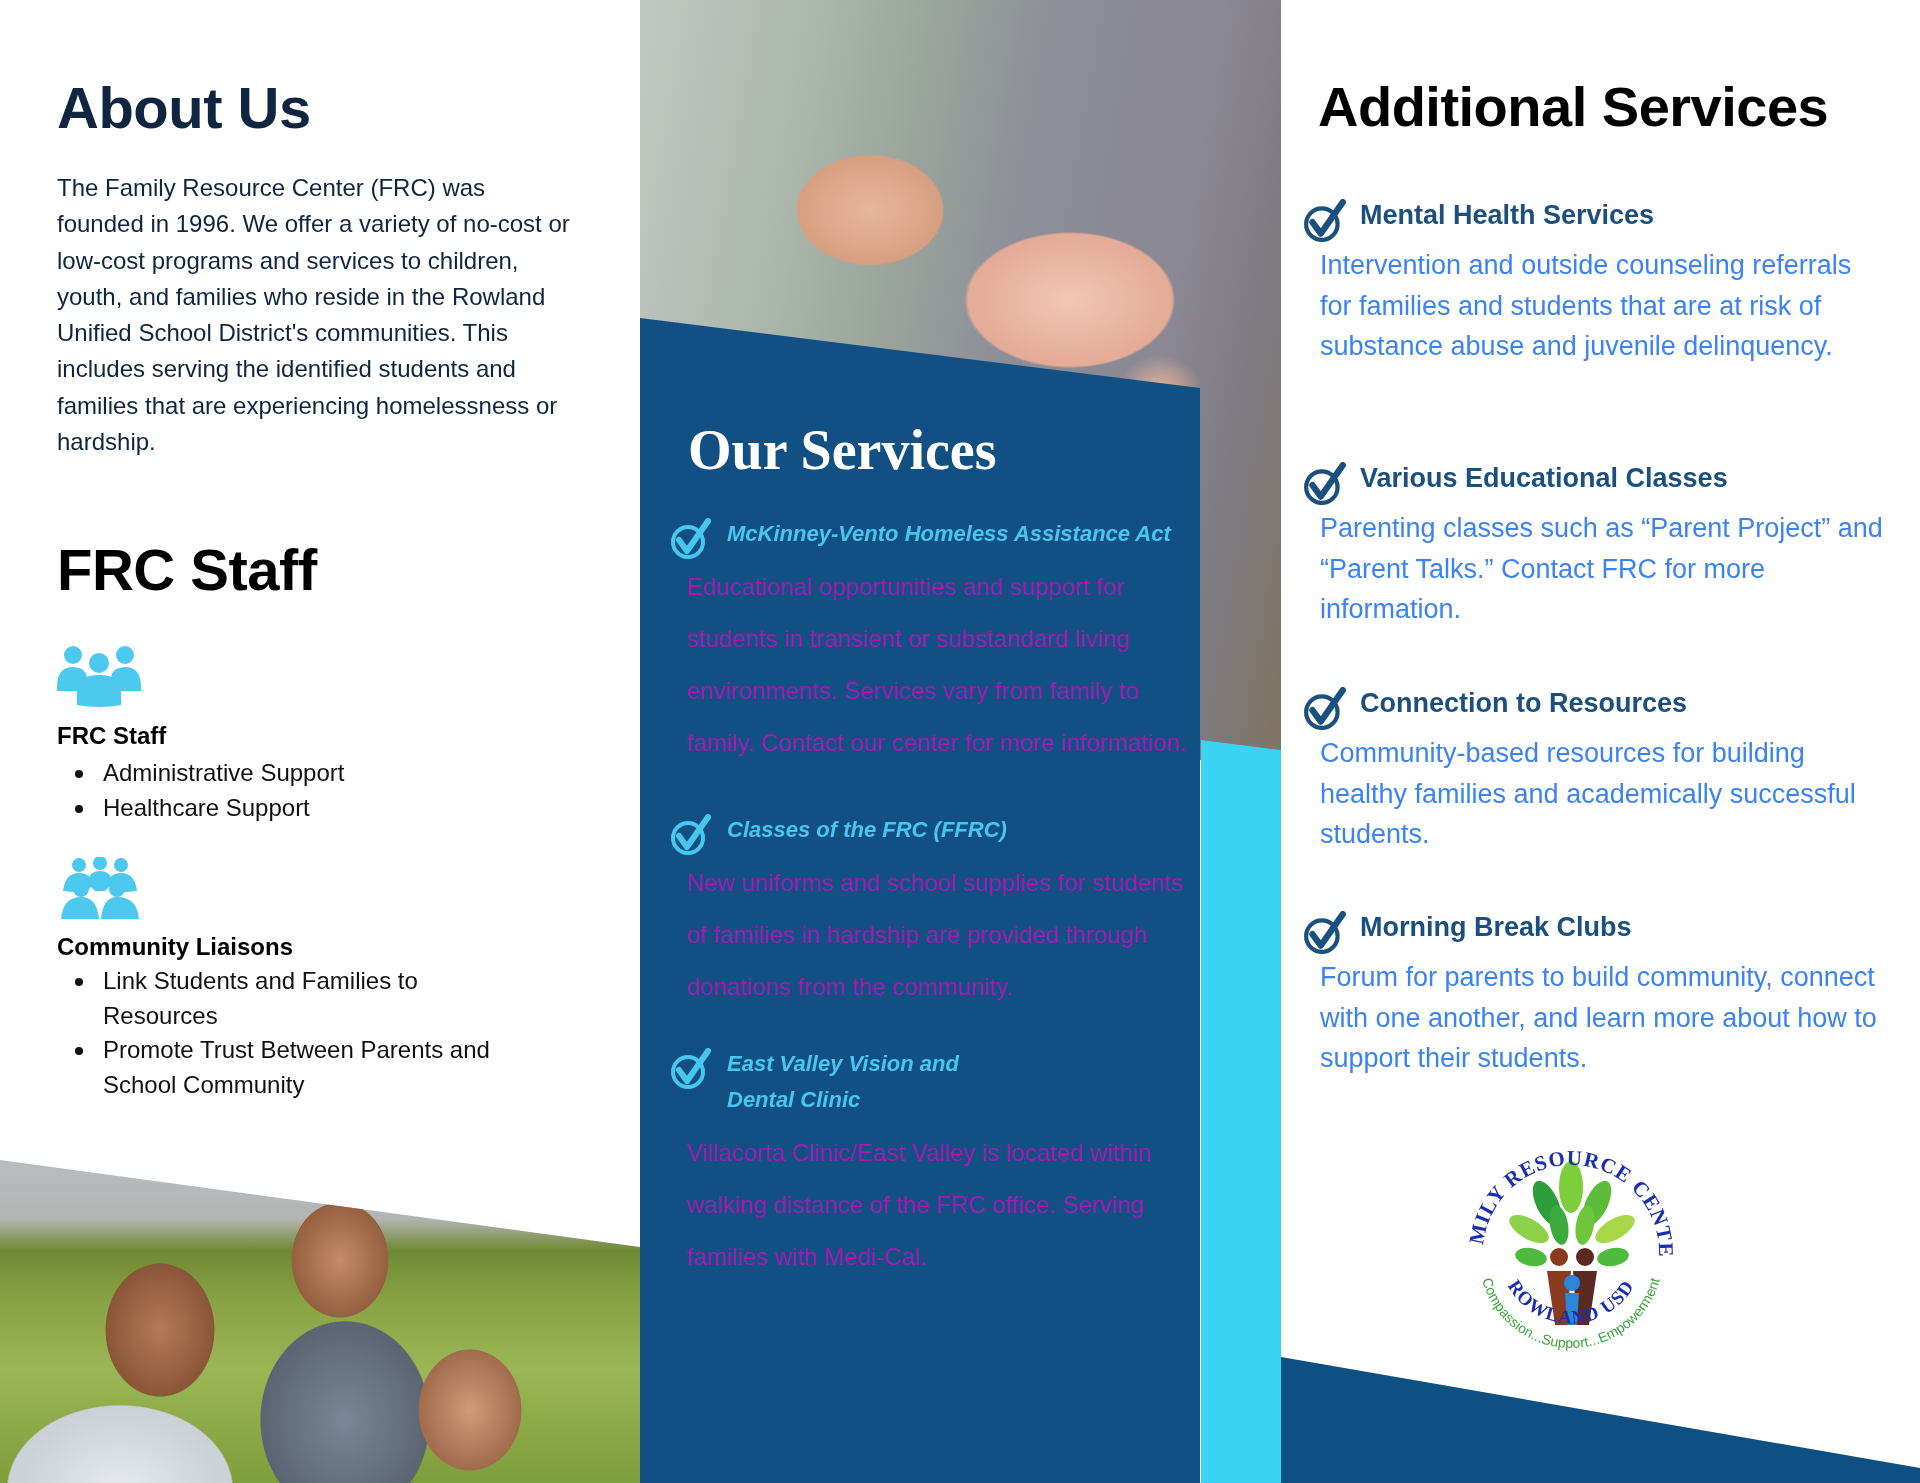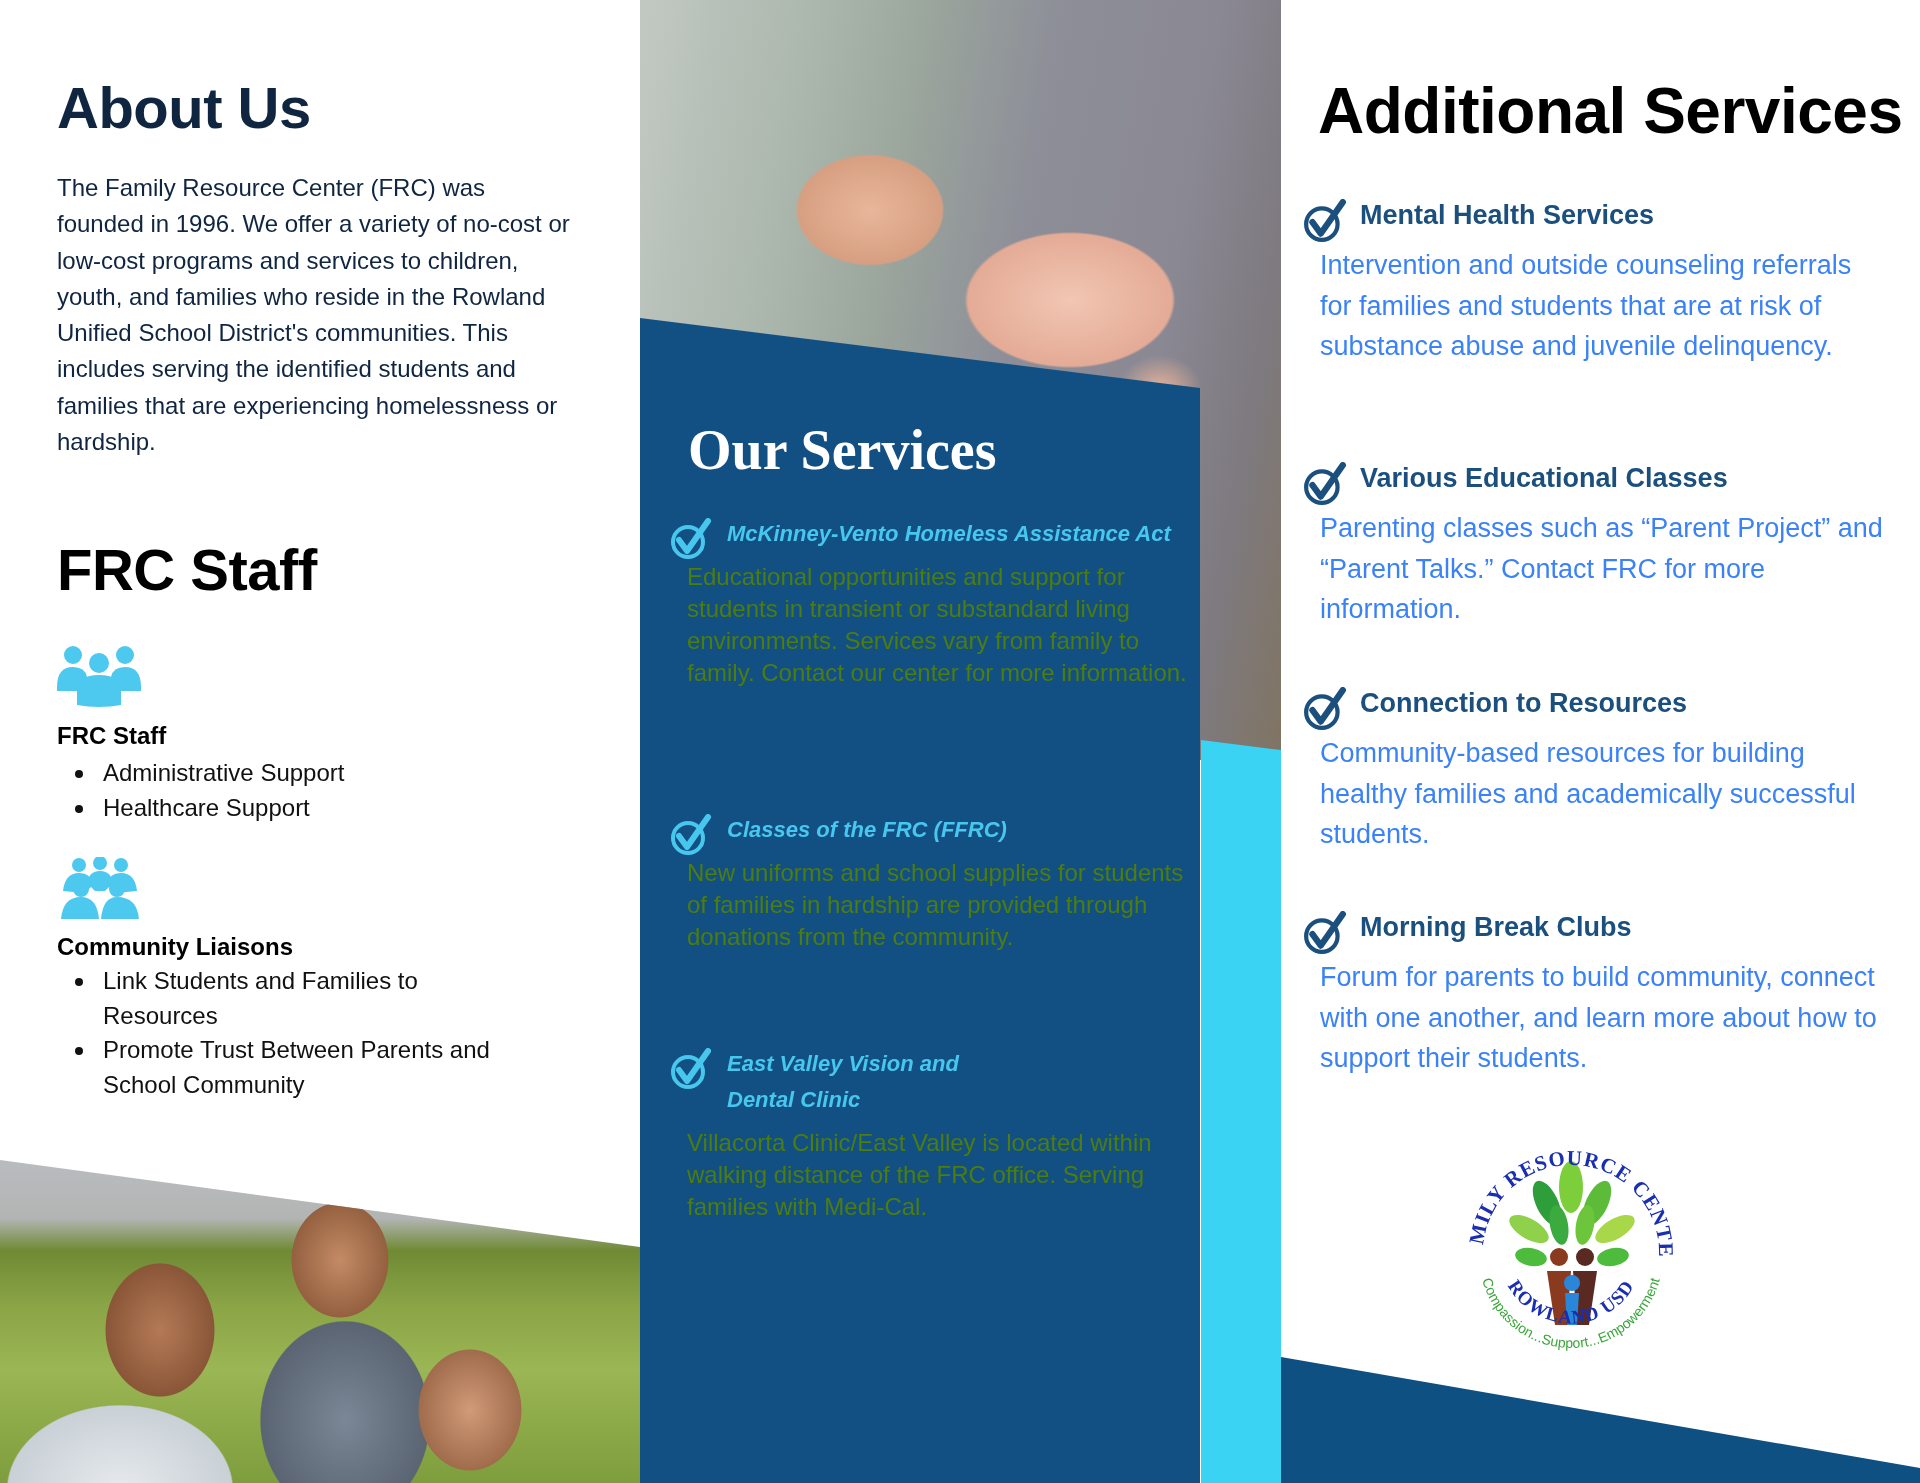--- a/index.html
+++ b/index.html
@@ -43,24 +43,24 @@
   }
   .dark-panel { position: absolute; left: 0; top: 318px; width: 560px; height: 1165px; background: #125084;
     clip-path: polygon(0 0, 560px 70px, 560px 1165px, 0 1165px); }
   .cyan-strip { position: absolute; left: 561px; top: 740px; width: 80px; height: 743px; background: #3ad3f3;
     clip-path: polygon(0 0, 80px 10px, 80px 743px, 0 743px); }
 
   #services-title { position: absolute; left: 48px; top: 418px; font-size: 56px; font-weight: bold; color: #ffffff; font-family: Liberation Serif, serif; }
   .svc { position: absolute; left: 30px; width: 520px; }
   .svc-head { position: relative; padding-left: 57px; font-size: 22px; font-weight: bold; line-height: 36px; color: #48c7ee; font-style: italic; }
   .svc-head .check { position: absolute; left: 0; top: 2px; }
-  .svc-body { margin-top: 9px; padding-left: 17px; font-size: 24px; line-height: 32px; color: #4d7c0f; }
+  .svc-body { margin-top: 9px; padding-left: 17px; font-size: 24px; line-height: 52px; color: #a21caf; }
 
   
-  #add-title { position: absolute; left: 37px; top: 74px; font-size: 64px; font-weight: bold; color: #000; letter-spacing: -0.5px; }
+  #add-title { position: absolute; left: 37px; top: 74px; font-size: 56px; font-weight: bold; color: #000; letter-spacing: -0.5px; }
   .asvc { position: absolute; left: 22px; width: 600px; }
   .asvc-head { position: relative; padding-left: 57px; font-size: 27px; font-weight: bold; line-height: 36px; color: #1a4f7e; }
   .asvc-head .check { position: absolute; left: 0; top: 2px; }
   .asvc-body { margin-top: 12px; padding-left: 17px; font-size: 27px; line-height: 40.7px; color: #3b82f6; }
 
   .bottom-band { position: absolute; left: 0; top: 1357px; width: 639px; height: 126px; background: #0f5082;
     clip-path: polygon(0 0, 639px 111px, 639px 126px, 0 126px); }
   .logo { position: absolute; left: 170px; top: 1125px; width: 240px; height: 240px; }
 </style>
 </head>

